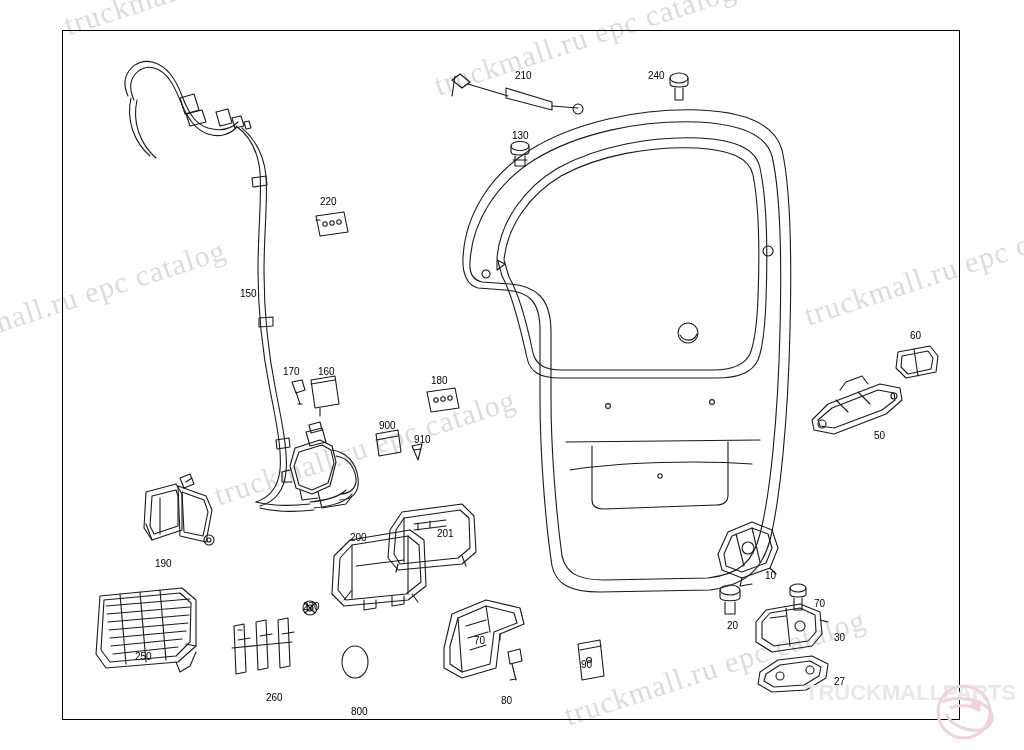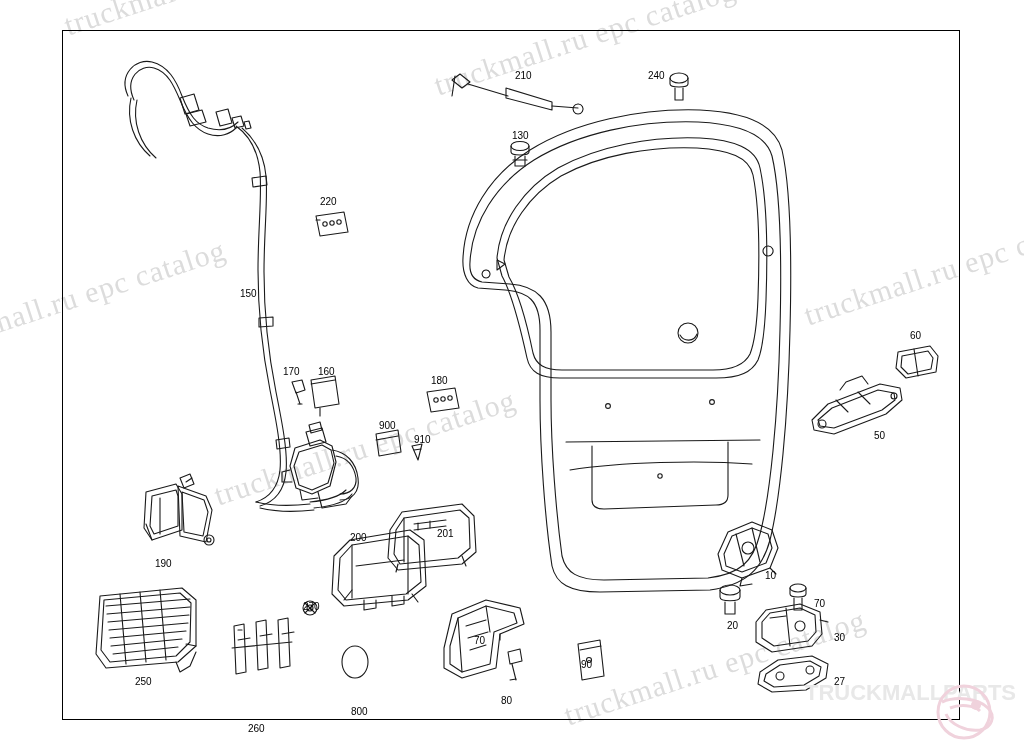--- a/index.html
+++ b/index.html
@@ -376,22 +376,22 @@
     <div class="lbl" style="left:155px;top:558px;">190</div>
     <div class="lbl" style="left:350px;top:532px;">200</div>
     <div class="lbl" style="left:765px;top:570px;">10</div>
     <div class="lbl" style="left:814px;top:598px;">70</div>
     <div class="lbl" style="left:727px;top:620px;">20</div>
     <div class="lbl" style="left:834px;top:632px;">30</div>
     <div class="lbl" style="left:834px;top:676px;">27</div>
     <div class="lbl" style="left:474px;top:635px;">70</div>
     <div class="lbl" style="left:581px;top:659px;">90</div>
     <div class="lbl" style="left:303px;top:601px;">270</div>
-    <div class="lbl" style="left:135px;top:676px;">250</div>
-    <div class="lbl" style="left:248px;top:692px;margin-top:31px;">260</div>
+    <div class="lbl" style="left:135px;top:651px;">250</div>
+    <div class="lbl" style="left:266px;top:692px;">260</div>
     <div class="lbl" style="left:351px;top:686px;margin-top:20px;">800</div>
     <div class="lbl" style="left:501px;top:695px;">80</div>
   </div>
 
   <div class="logo-text">TRUCKMALLPARTS</div>
   <svg class="logo" viewBox="0 0 172 74" xmlns="http://www.w3.org/2000/svg">
     <g fill="none" stroke="#f0d2dc" stroke-width="3">
       <circle cx="118" cy="40" r="26"></circle>
       <path d="M96 30 C110 24 132 26 142 36 C150 44 146 56 134 58 C120 60 104 52 100 42"></path>
       <path d="M104 36 C114 32 128 33 134 39"></path>

